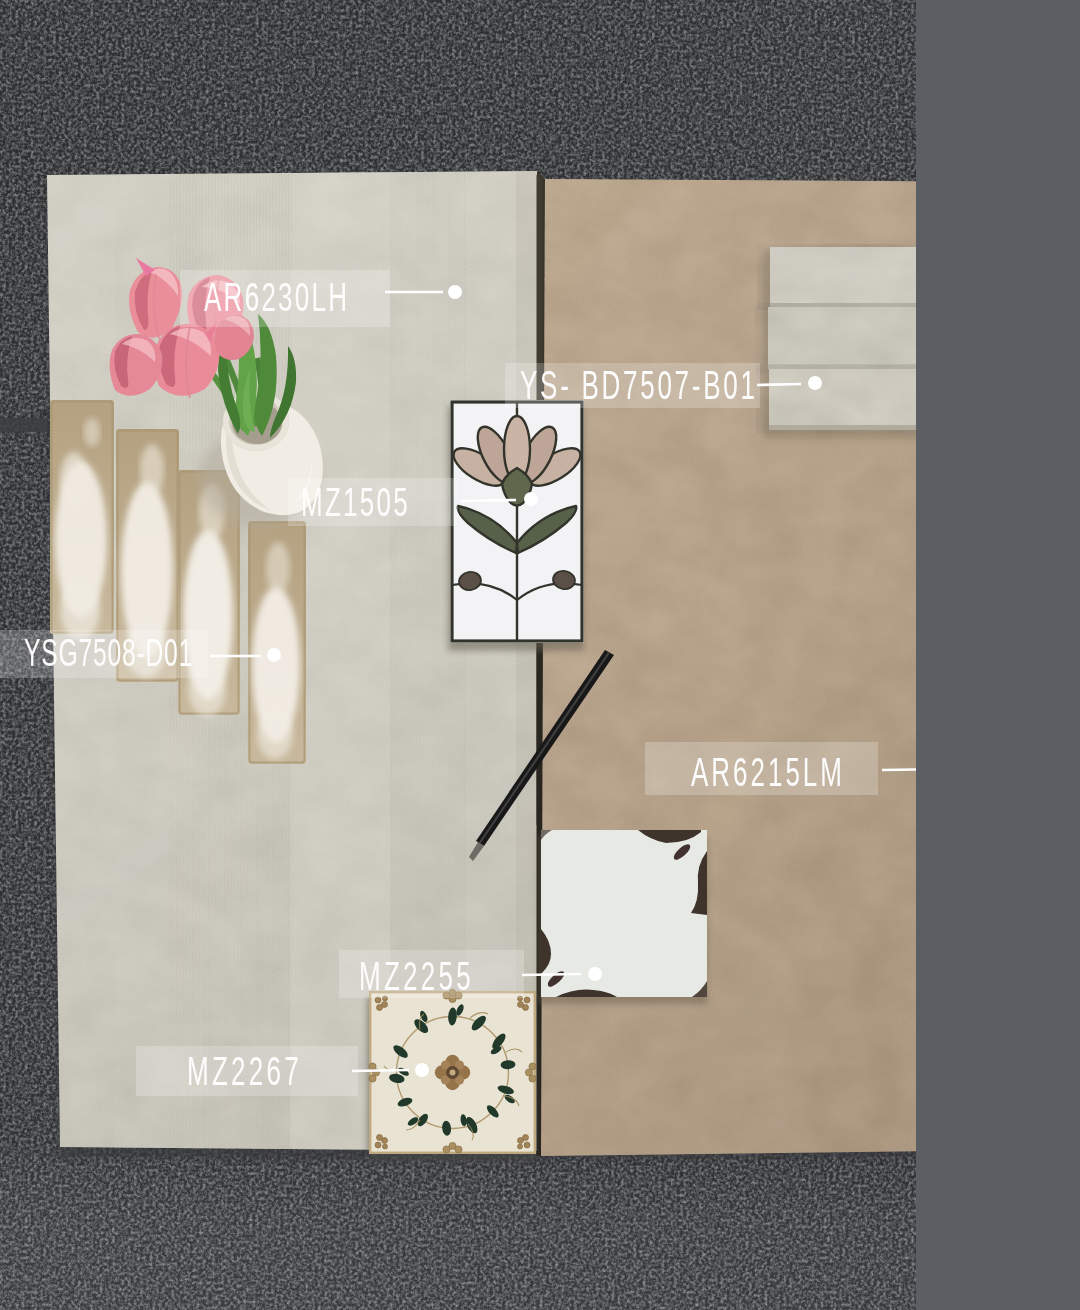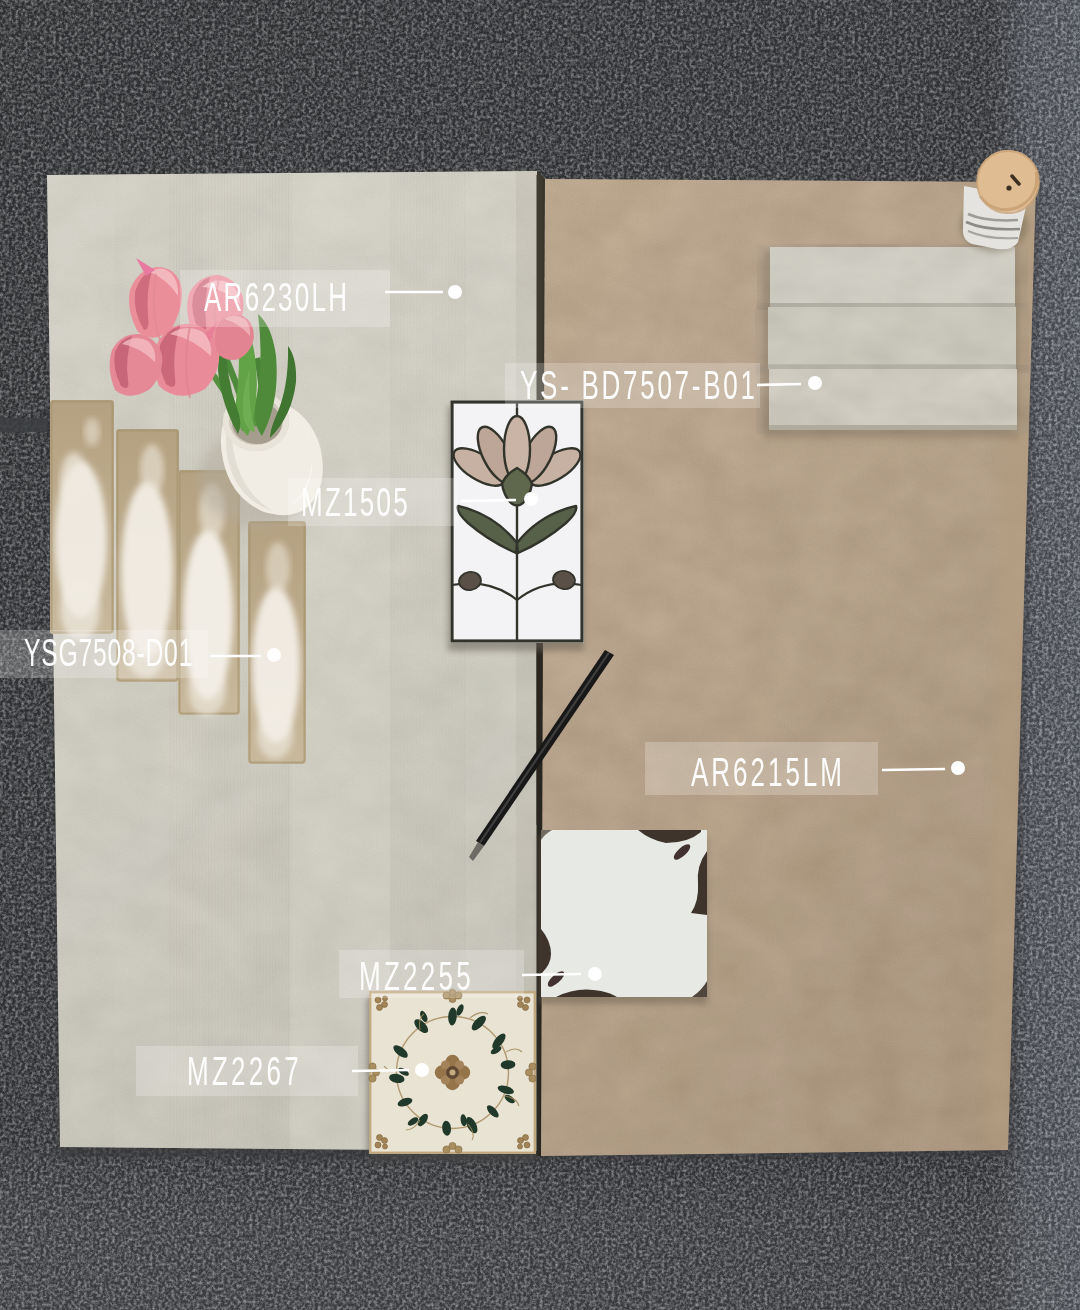--- a/index.html
+++ b/index.html
@@ -1,16 +1,16 @@
 <!DOCTYPE html>
 <html><head>
 <meta charset="utf-8">
 <style>
 html,body{margin:0;padding:0;background:#5b5e63;}
-#stage{position:relative;width:1080px;height:1310px;overflow:hidden;}
+#stage{position:relative;width:916px;height:1310px;overflow:hidden;}
 svg{display:block;}
 text{font-family:"Liberation Sans",sans-serif;}
 </style>
 </head>
 <body>
 <div id="stage">
 <svg width="1080" height="1310" viewBox="0 0 1080 1310" xmlns="http://www.w3.org/2000/svg">
 <defs>
 <linearGradient id="carpetG" x1="0" y1="0" x2="1" y2="1">
 <stop offset="0" stop-color="#3f4246"></stop>

